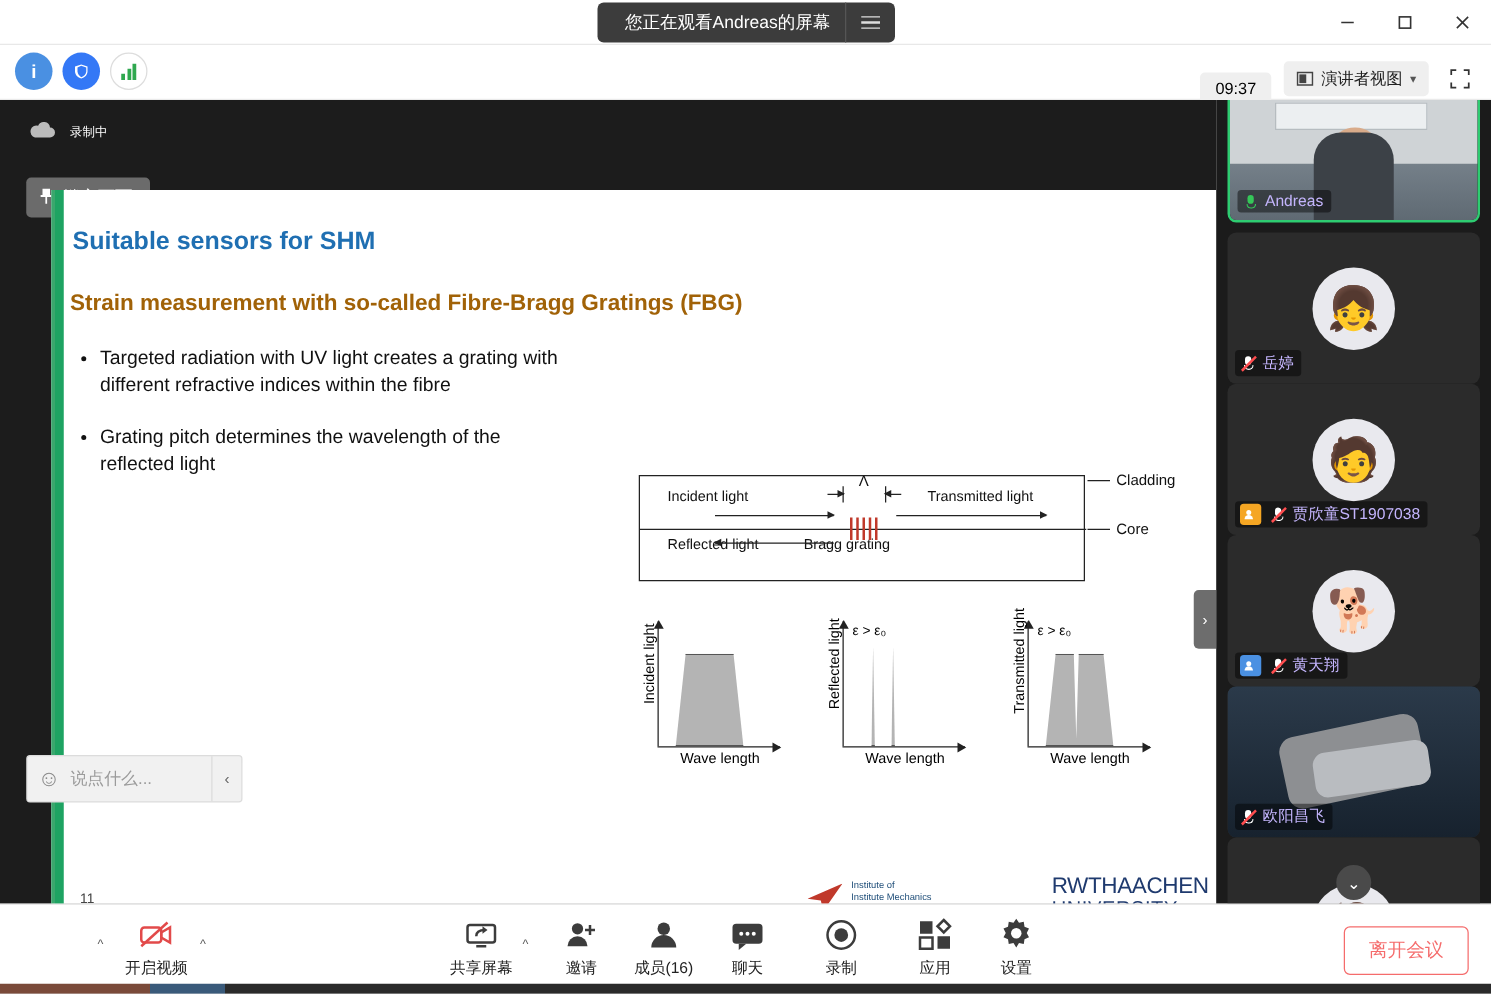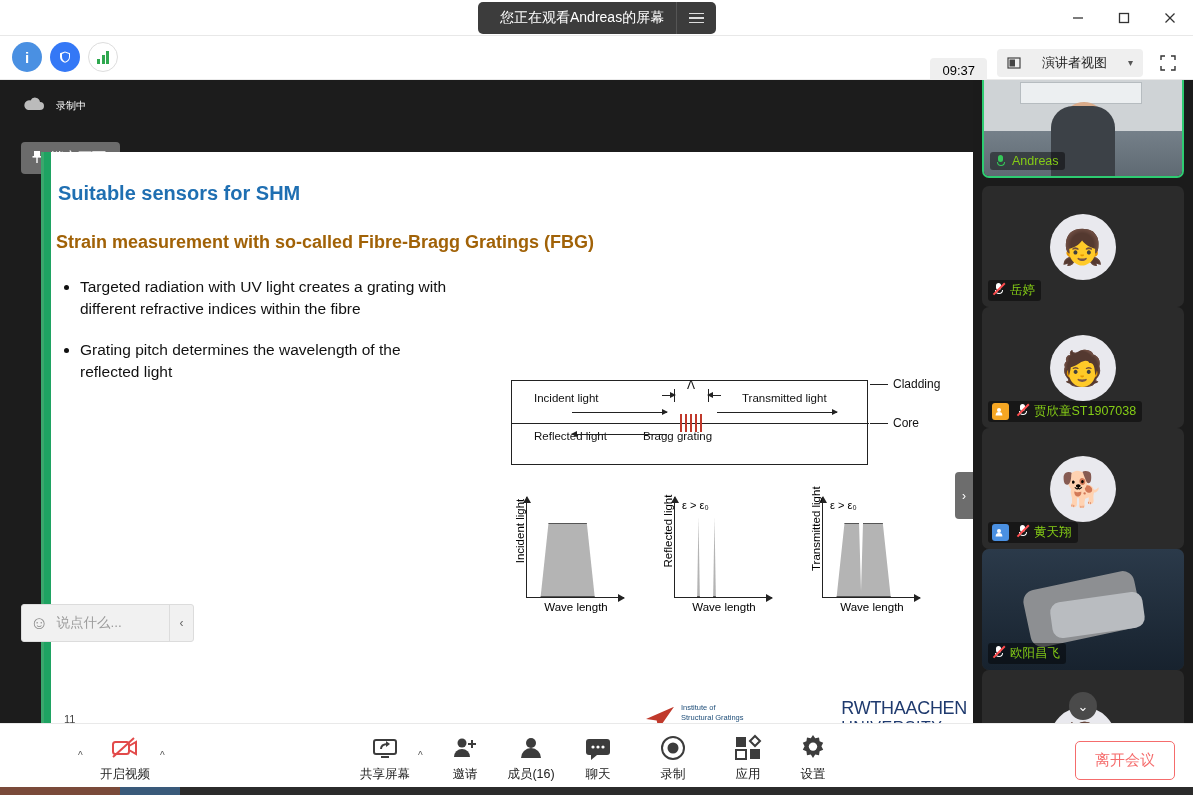--- a/index.html
+++ b/index.html
@@ -73,21 +73,21 @@
     position: absolute; right: 10px; top: 6px;
     display: flex; align-items: center; gap: 10px;
   }
   .clock {
     background: #efefef; border-radius: 4px;
     padding: 5px 12px; font-size: 13px; color: #000000; margin-top: 16px;
   }
   .viewmode {
     background: #efefef; border-radius: 4px;
     padding: 5px 10px; font-size: 13px; color: #222;
-    display: flex; align-items: center; gap: 21px;
+    display: flex; align-items: center; gap: 6px;
   }
   .fullscreen-btn {
     width: 30px; height: 30px;
     display: flex; align-items: center; justify-content: center;
   }
 
   
   .stage {
     position: absolute; top: 80px; left: 0;
     width: 973px; height: 643px;
@@ -255,22 +255,22 @@
   .tile {
     position: absolute; left: 9px;
     width: 202px; height: 121px;
     background: #2b2b2b;
     border-radius: 7px;
     overflow: hidden;
   }
   .tile.active { border: 2px solid #2ecc71; }
   .tile .name {
     position: absolute; left: 6px; bottom: 6px;
-    display: flex; align-items: flex-start; gap: 5px;
-    color: #84cc16; font-size: 12.5px;
+    display: flex; align-items: center; gap: 5px;
+    color: #c4b5fd; font-size: 12.5px;
     background: rgba(0,0,0,0.45);
     padding: 2px 6px 2px 4px;
     border-radius: 3px;
     max-width: 190px;
     margin-top: 21px;
   }
   .mic { width: 13px; height: 13px; position: relative; display: inline-block; }
   .mic-body {
     position: absolute; left: 4px; top: 1px;
     width: 5px; height: 7px; border-radius: 3px; background: #fff;
@@ -551,21 +551,21 @@
             <div class="plateau" style="left:30px; top:26px; width:66px; height:74px; clip-path: polygon(10% 100%, 22% 0, 44% 0, 47% 92%, 50% 0, 80% 0, 92% 100%);"></div>
           </div>
 
         </div>
 
         <div class="pg-num">11</div>
         <div class="logo-ism">
           <div class="ism-mark"></div>
           <div class="ism-txt">
             <div>Institute of</div>
-            <div>Structural Gratings</div>
+            <div>Institute Mechanics</div>
             <div>and Lightweight Design</div>
           </div>
         </div>
         <div class="logo-rwth">
           <b>RWTH</b><span>AACHEN</span>
           <span class="sub">UNIVERSITY</span>
         </div>
       </div>
     </div>
 

